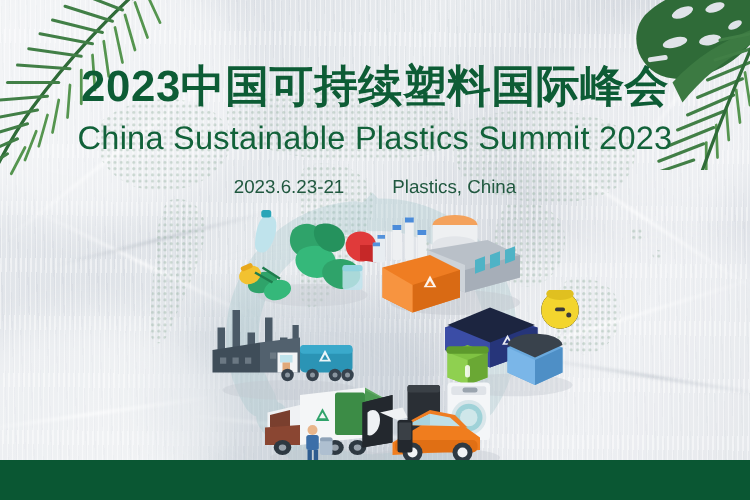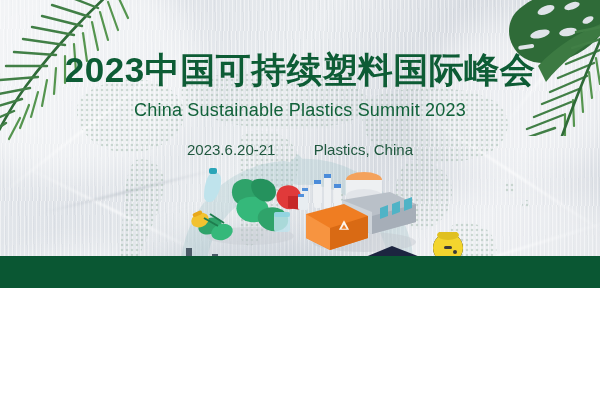--- a/index.html
+++ b/index.html
@@ -3,21 +3,21 @@
 <meta charset="utf-8">
 <style>
   html, body {
     margin: 0;
     padding: 0;
     background: #ffffff;
   }
   #poster {
     position: relative;
     width: 600px;
-    height: 288px;
+    height: 400px;
     overflow: hidden;
     background: #fdba74;
     font-family: "Liberation Sans", "DejaVu Sans", sans-serif;
   }
 
   
   .bg-base {
     position: absolute;
     inset: 0;
     background:
@@ -84,21 +84,21 @@
   .title-cn {
     font-size: 35px;
     line-height: 40px;
     font-weight: 700;
     color: #0d5c35;
     letter-spacing: .5px;
     white-space: nowrap;
   }
   .title-en {
     margin-top: 5px;
-    font-size: 18px;
+    font-size: 26px;
     line-height: 30px;
     font-weight: 400;
     color: #12623a;
     letter-spacing: .2px;
     white-space: nowrap;
   }
   .meta-row {
     margin-top: 16px;
     font-size: 15px;
     line-height: 18px;
@@ -260,21 +260,21 @@
         <path d="M93,114 L94,140"></path>
       <path d="M85,128 L85,152"></path>
     </g>
     <path d="M128,36 C116,64 100,100 82,150" stroke="#2f6b38" stroke-width="2.6" fill="none" stroke-linecap="round"></path>
   </svg>
 
   <div class="headline">
     <div class="title-cn">2023中国可持续塑料国际峰会</div>
     <div class="title-en">China Sustainable Plastics Summit 2023</div>
     <div class="meta-row">
-      <span>2023.6.20-21</span>
+      <span>2023.6.23-21</span>
       <span class="meta-gap"></span>
       <span>Plastics, China</span>
     </div>
   </div>
 
   <svg class="illus i-bottles" viewBox="0 0 118 86">
     <ellipse cx="62" cy="70" rx="44" ry="9" fill="#c8ccd2" opacity=".45"></ellipse>
     <path d="M22,8 C26,4 32,6 33,12 C34,20 30,30 26,34 C22,38 16,36 16,30 C16,22 18,12 22,8 Z" fill="#bfe3ec"></path>
     <rect x="21" y="2" width="8" height="6" rx="2" fill="#2aa5b8"></rect>
     <path d="M46,18 C54,10 66,12 70,22 C74,32 68,40 58,40 C48,40 40,30 46,18 Z" fill="#2fa36a"></path>

